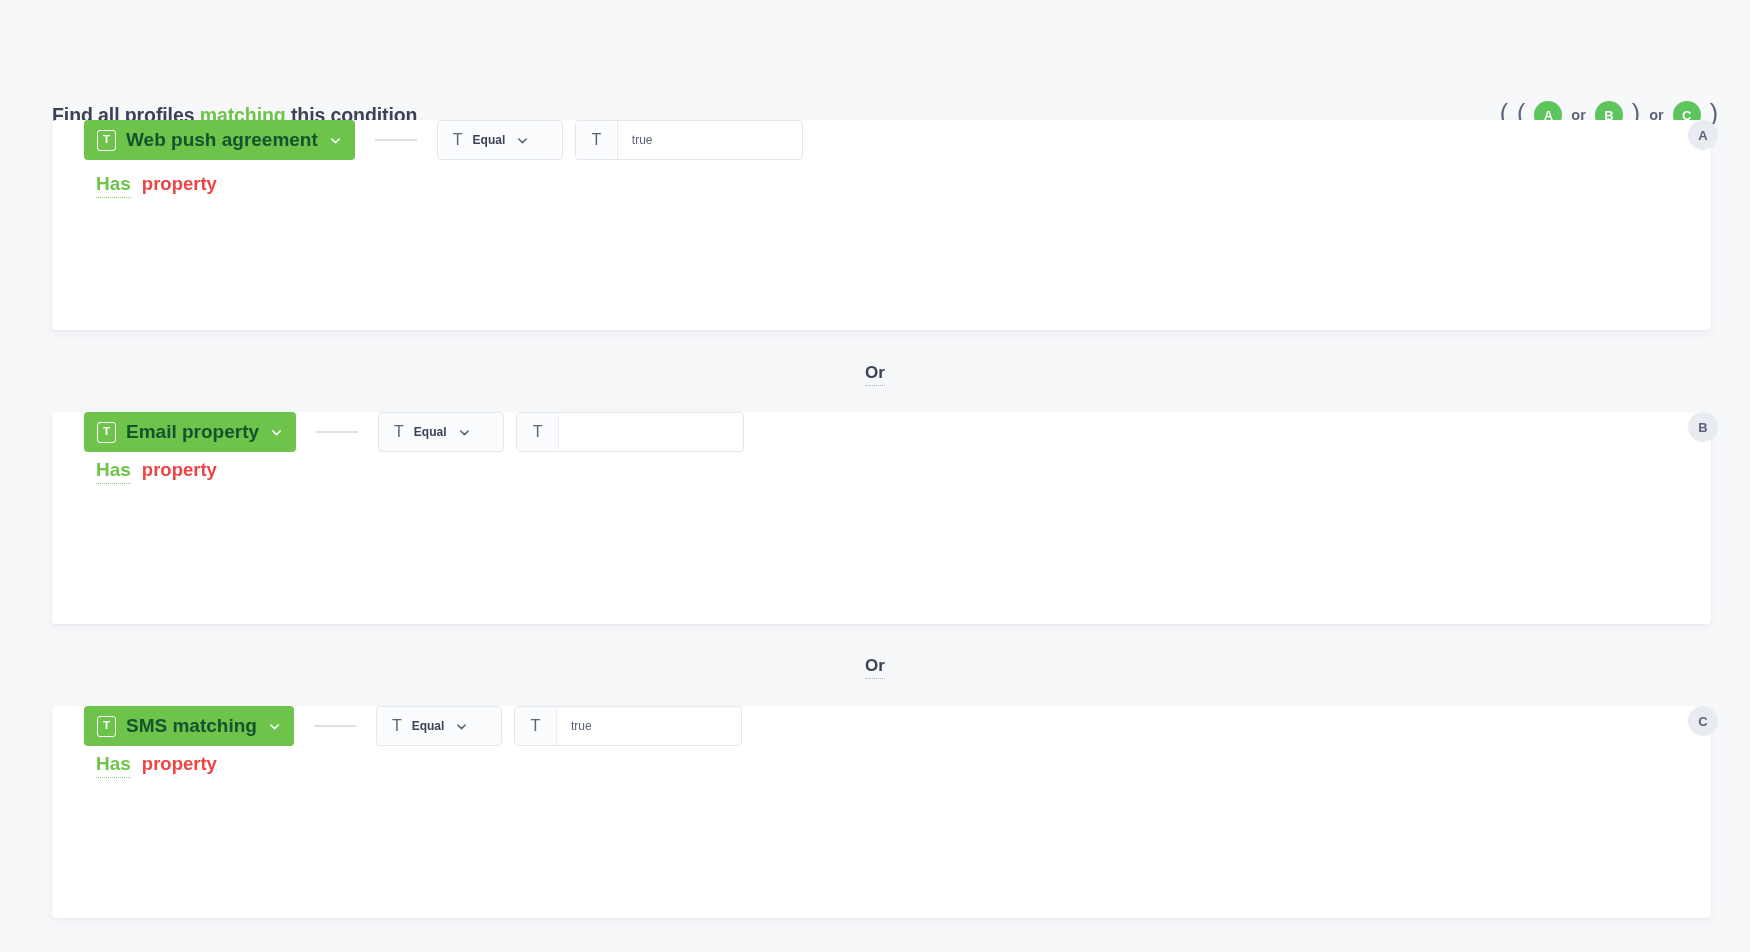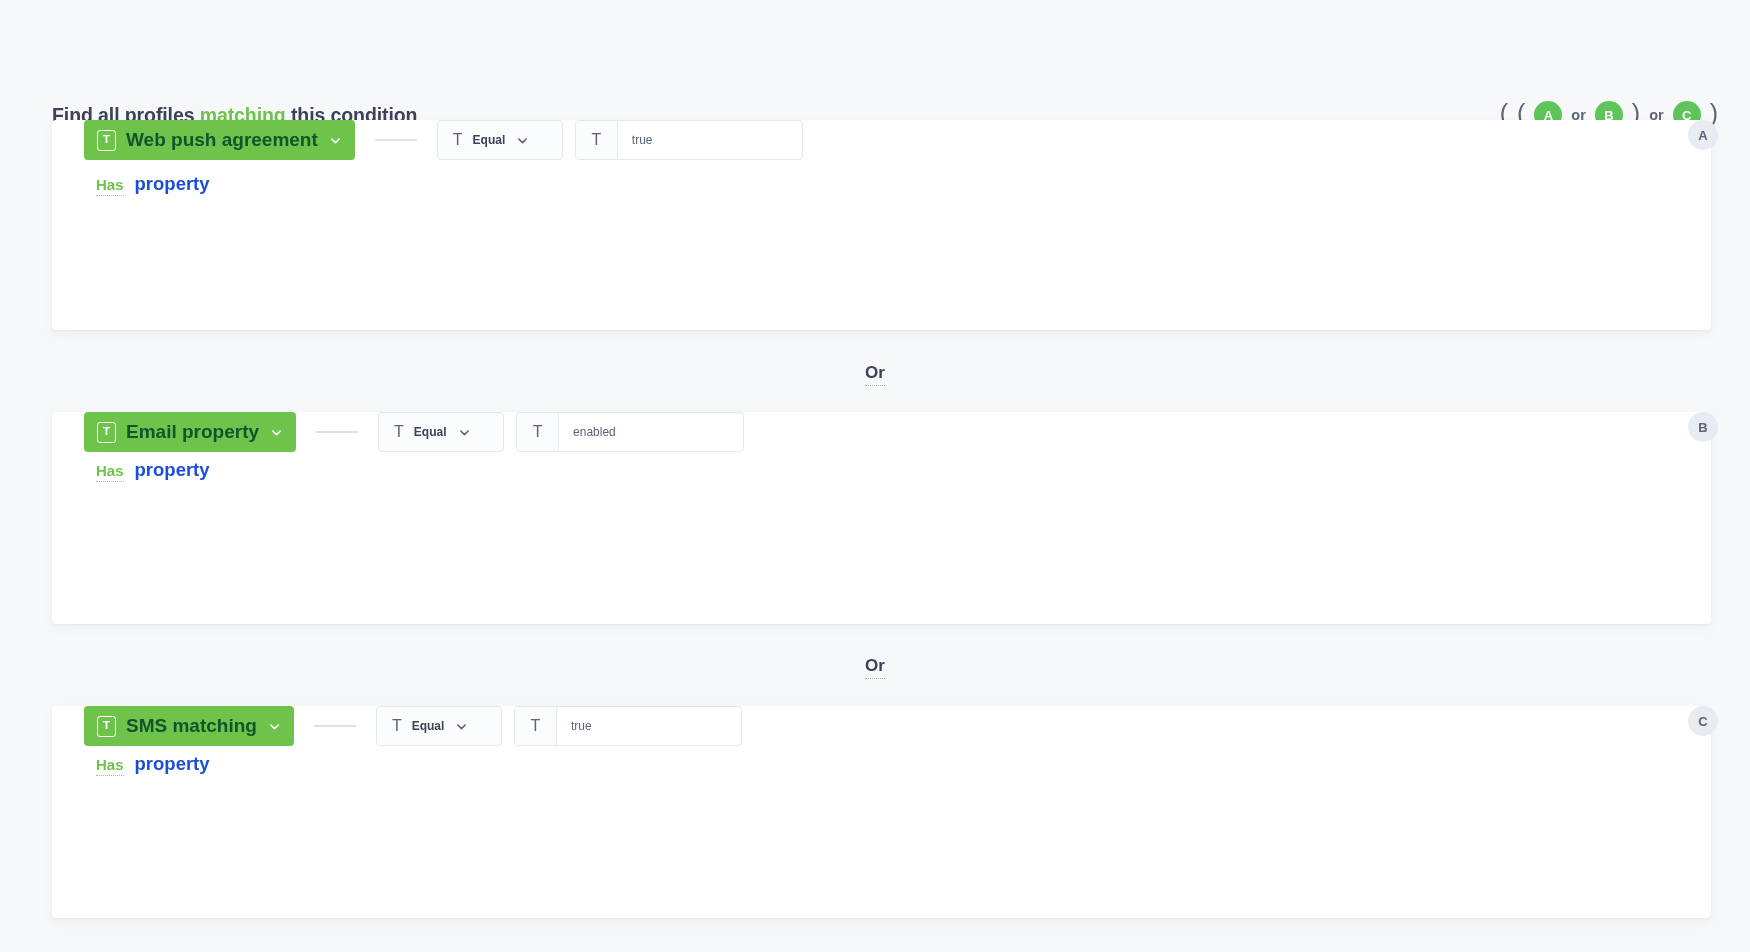--- a/index.html
+++ b/index.html
@@ -105,31 +105,31 @@
     display: flex;
     align-items: baseline;
     gap: 11px;
   }
 
   .card-a .card-head { top: 53px; }
   .card-b .card-head { top: 47px; }
   .card-c .card-head { top: 47px; }
 
   .head-verb {
-    font-size: 15px;
+    font-size: 19px;
     font-weight: bold;
     color: #6ec44a;
     border-bottom: 1.5px dotted #8ed06a;
     padding-bottom: 2px;
   }
 
   .head-noun {
     font-size: 18.5px;
     font-weight: bold;
-    color: #1d4ed8;
+    color: #ef4444;
   }
 
   .card-badge {
     position: absolute;
     right: 32px;
     width: 30px;
     height: 30px;
     border-radius: 50%;
     background: #e8ebef;
     color: #5b6478;
@@ -382,21 +382,20 @@
       <span class="op-label">Equal</span>
       <svg class="chev" viewBox="0 0 12 12">
         <path d="M2 4.3 L6 8.3 L10 4.3" fill="none" stroke="#5b6478" stroke-width="1.7" stroke-linecap="round" stroke-linejoin="round"></path>
       </svg>
     </div>
 
     <div class="val-wrap val-w2">
       <div class="val-prefix">
         <span class="t-glyph">T</span>
       </div>
-      <input class="val-input" type="text" value="enabled" style="">
     </div>
   </div>
 
   <div class="or-sep or-2">
     <span>Or</span>
   </div>
 
   <div class="card card-c">
     <div class="card-head">
       <span class="head-verb">Has</span>

